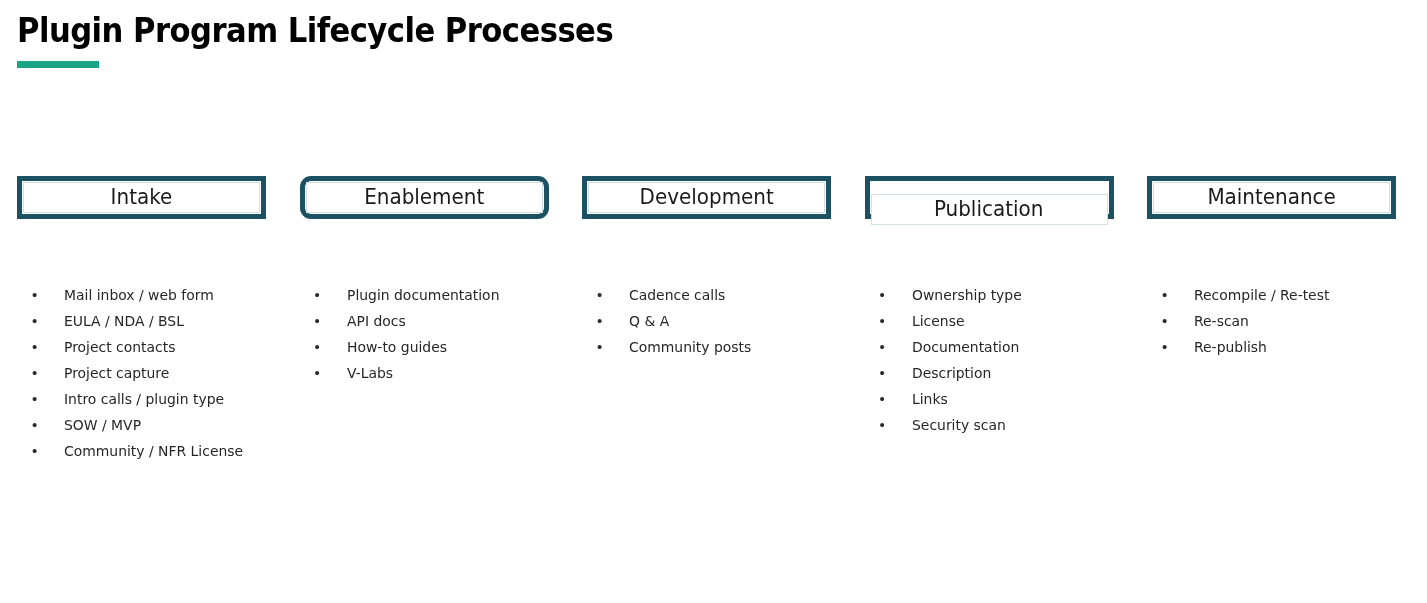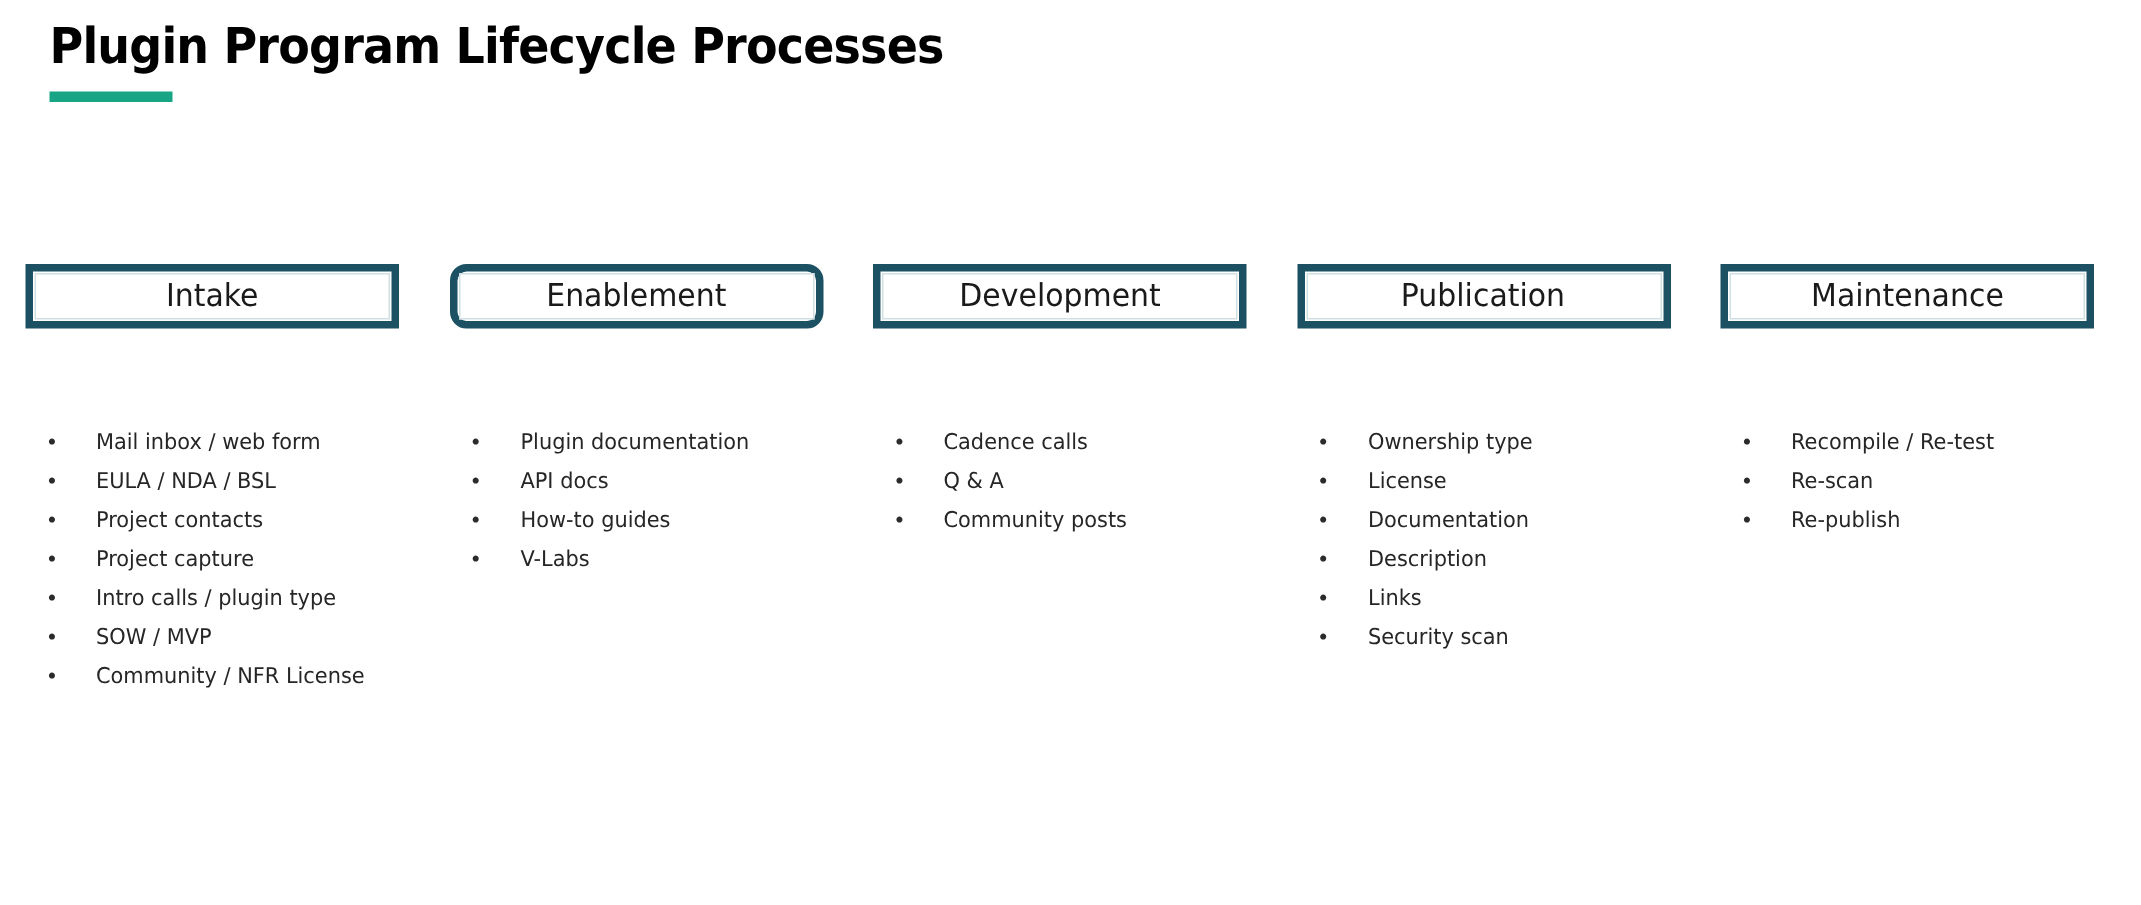--- a/index.html
+++ b/index.html
@@ -13,21 +13,20 @@
     font-family: "Liberation Sans", sans-serif;
     overflow: hidden;
     position: relative;
   }
 
   
   .title-block {
     position: absolute;
     left: 17px;
     top: 11px;
-    margin-left: 16px;
   }
   .page-title {
     font-family: "DejaVu Sans", sans-serif;
     font-size: 33px;
     font-weight: 700;
     letter-spacing: -0.6px;
     color: #000000;
     line-height: 40px;
     white-space: nowrap;
     transform: scaleX(0.93);
@@ -57,21 +56,21 @@
 
   
   .phase-box {
     box-sizing: border-box;
     width: 249px;
     height: 43px;
     border: 5px solid #1b5163;
     background: #ffffff;
     padding: 1px;
     display: flex;
-    align-items: flex-end;
+    align-items: flex-start;
     justify-content: center;
   }
   .phase-box-inner {
     box-sizing: border-box;
     width: 100%;
     height: 100%;
     border: 1px solid #cfdfe4;
     background: #ffffff;
     display: flex;
     align-items: center;
@@ -237,21 +236,21 @@
           <span class="bullet-text">Links</span>
         </li>
         <li class="bullet-item">
           <span class="bullet-dot">•</span>
           <span class="bullet-text">Security scan</span>
         </li>
       </ul>
     </div>
     <div class="column">
       <div class="phase-box" style="border-color: rgb(27, 81, 99);">
-        <div class="phase-box-inner" style="border-color: rgb(207, 223, 228); margin-top: 32px;">
+        <div class="phase-box-inner" style="border-color: rgb(207, 223, 228);">
           <span class="phase-label">Maintenance</span>
         </div>
       </div>
       <ul class="bullet-list">
         <li class="bullet-item">
           <span class="bullet-dot">•</span>
           <span class="bullet-text">Recompile / Re-test</span>
         </li>
         <li class="bullet-item">
           <span class="bullet-dot">•</span>

